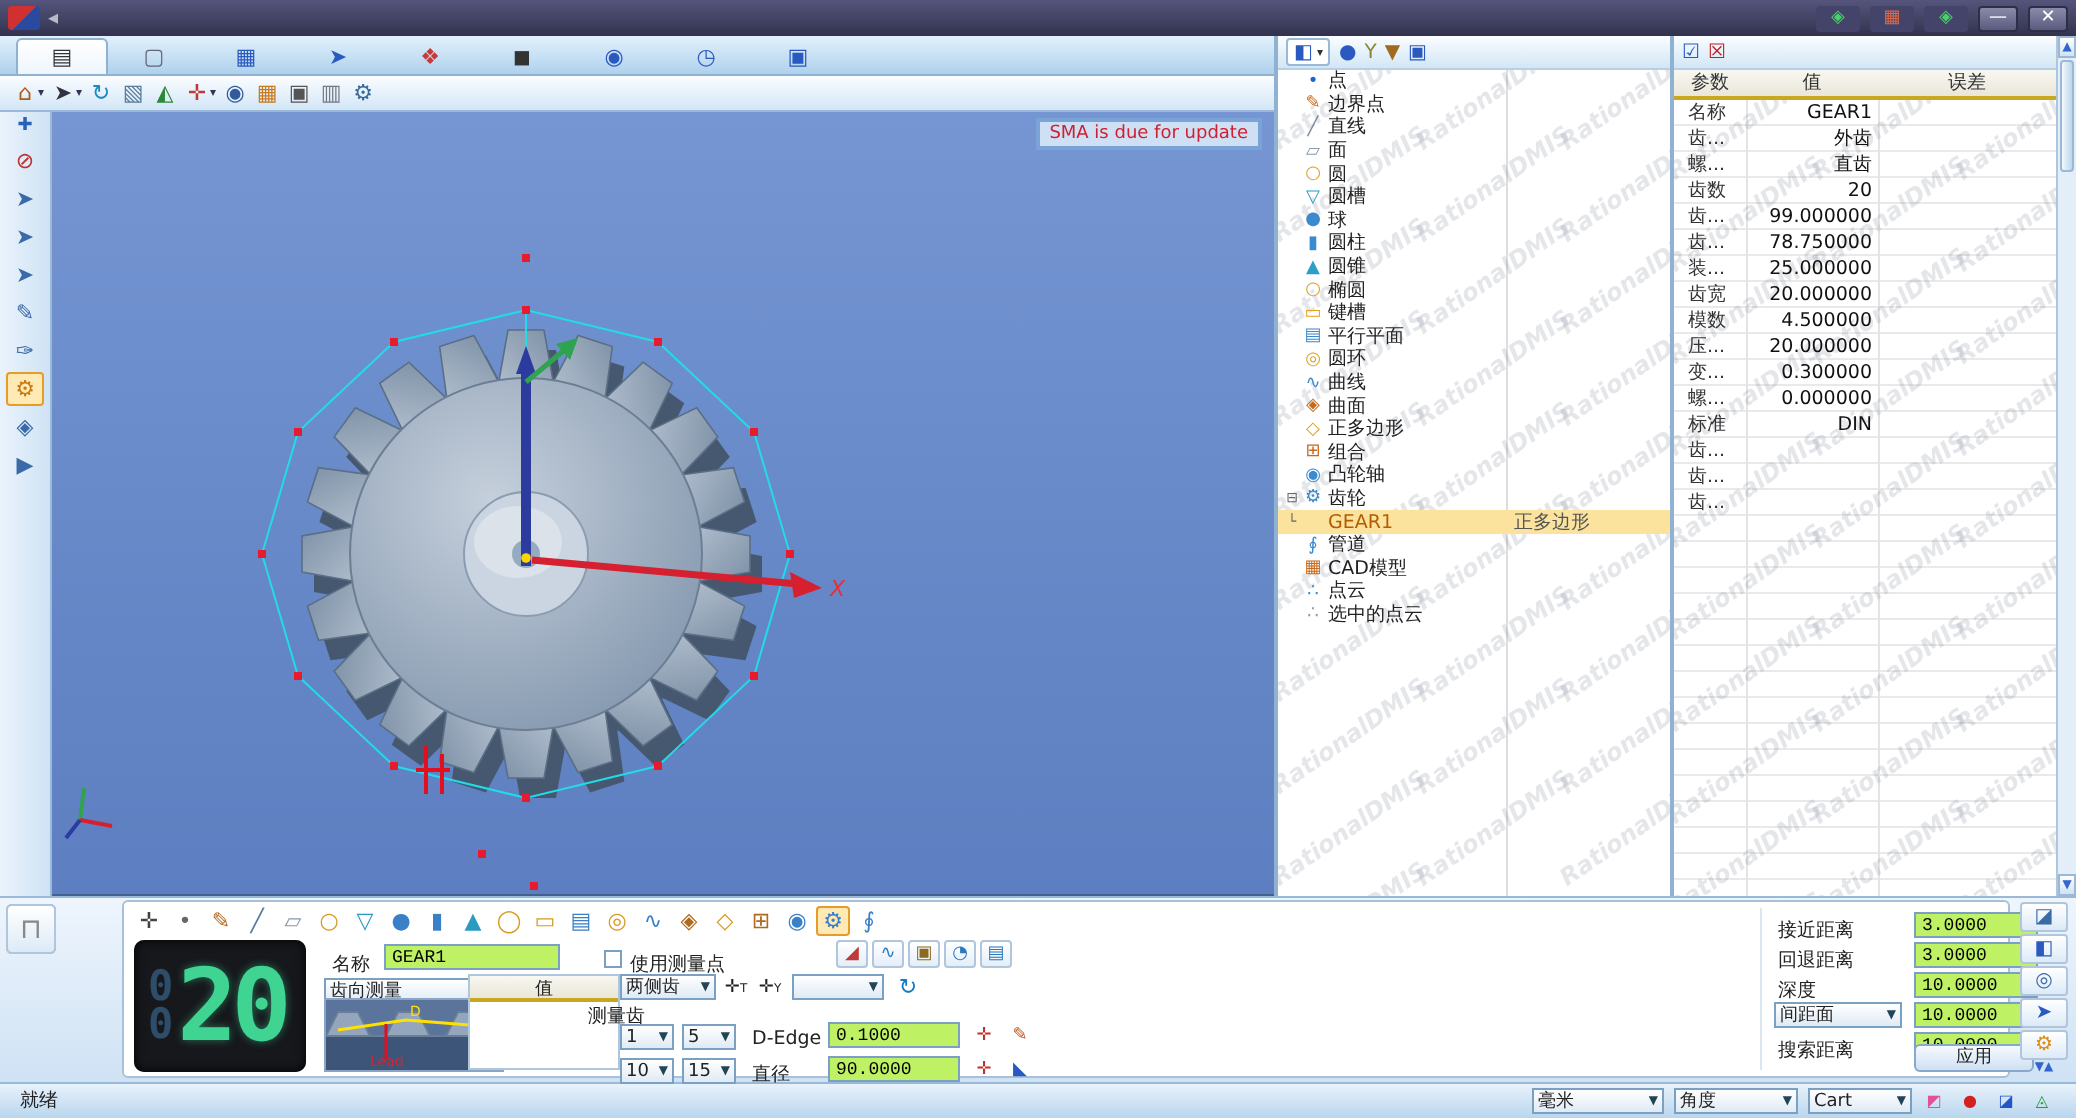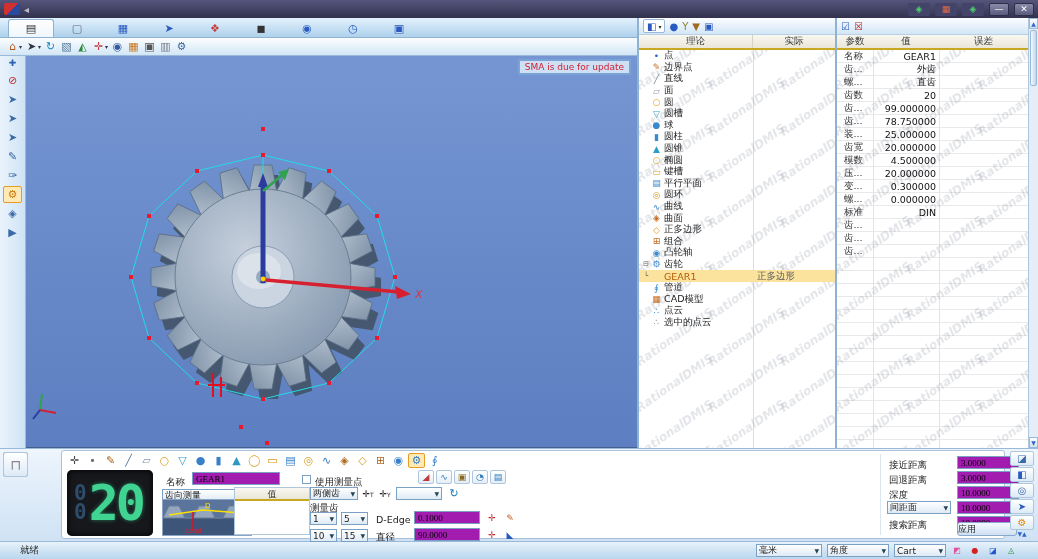--- a/index.html
+++ b/index.html
@@ -82,39 +82,39 @@
   .bmain { position:absolute; left:61px; top:1px; width:944px; height:89px; background:#fff; border:1px solid #a8c0d8; border-radius:3px; }
   .feat-row { position:absolute; left:4px; top:1px; height:16px; display:flex; align-items:center; gap:1px; }
   .fi { width:17px; height:15px; display:flex; align-items:center; justify-content:center; font-size:11px; border:1px solid transparent; border-radius:2px; }
   .fi.active { background:#ffe9b5; border-color:#e89c28; }
 
   .counter { position:absolute; left:5px; top:19px; width:86px; height:66px; background:#16181c; border-radius:5px; box-shadow:inset 0 0 6px #000; display:flex; align-items:center; padding-left:7px; }
   .cdigits { display:flex; flex-direction:column; color:#2e4d6b; font-family:"DejaVu Sans Mono",monospace; font-weight:bold; font-size:21px; line-height:.92; }
   .cval { color:#3fd492; font-family:"DejaVu Sans Mono",monospace; font-weight:bold; font-size:50px; letter-spacing:-3px; line-height:1; margin-left:2px; text-shadow:0 0 4px rgba(63,212,146,.5); }
 
   .lbl { position:absolute; font-size:9.5px; color:#222; white-space:nowrap; }
-  .inp { position:absolute; height:13px; border:1px solid #7aa0c4; font-size:9px; padding:0 3px; font-family:Liberation Serif, serif; background:#a21caf; }
+  .inp { position:absolute; height:13px; border:1px solid #7aa0c4; font-size:9px; padding:0 3px; font-family:Liberation Mono, monospace; background:#bef264; }
   .sel { position:absolute; height:13px; border:1px solid #7aa0c4; background:linear-gradient(#fff,#dfeaf5); display:flex; align-items:center; justify-content:space-between; font-size:9px; padding:0 2px; }
   .sel .sv { overflow:hidden; white-space:nowrap; }
   .sel .sa { font-size:6px; color:#245; }
   .chk { position:absolute; width:9px; height:9px; border:1px solid #7aa0c4; background:#fff; }
   .mini { position:absolute; width:16px; height:14px; border:1px solid #b0c6dc; border-radius:2px; background:linear-gradient(#fff,#e4eef8); display:flex; align-items:center; justify-content:center; font-size:9px; }
   .mini.plain { border-color:transparent; background:none; }
   .vbox { position:absolute; left:172px; top:36px; width:76px; height:48px; border:1px solid #b0c6dc; background:#fff; }
   .vbox .vh { height:13px; background:linear-gradient(#f8f7f1,#eae6d8); border-bottom:2px solid #c8a820; text-align:center; font-size:9px; }
   .thumb { position:absolute; left:100px; top:48px; width:90px; height:37px; border:1px solid #8aa4c4; }
   .rdiv { position:absolute; left:818px; top:3px; bottom:3px; width:1px; background:#dce6f0; }
-  .btnapply { position:absolute; left:895px; top:71px; width:60px; height:14px; background:linear-gradient(#f6faff,#cfe0f2); border:1px solid #88a8cc; border-radius:3px; font-size:9px; text-align:left; line-height:12px; }
+  .btnapply { position:absolute; left:895px; top:71px; width:60px; height:14px; background:linear-gradient(#f6faff,#cfe0f2); border:1px solid #88a8cc; border-radius:3px; font-size:9px; text-align:center; line-height:12px; }
 
   .rstrip { position:absolute; right:2px; top:2px; width:28px; height:88px; display:flex; flex-direction:column; align-items:center; gap:1px; }
   .rsb { width:24px; height:15px; border:1px solid #b0c6dc; border-radius:2px; background:linear-gradient(#fff,#dceaf7); display:flex; align-items:center; justify-content:center; font-size:10px; }
   .rsarr { font-size:6px; color:#36c; line-height:1; }
 
   
-  .statusbar { height:18px; background:linear-gradient(#e8f2fb,#b9d6ee); border-top:1px solid #9ab8d8; display:flex; align-items:center; padding:0 20px; flex:0 0 auto; }
+  .statusbar { height:18px; background:linear-gradient(#e8f2fb,#b9d6ee); border-top:1px solid #9ab8d8; display:flex; align-items:center; padding:0 10px; flex:0 0 auto; }
   .statusbar .ready { font-size:9.5px; color:#222; }
   .statusbar .sspace { flex:1; }
   .ssel { position:static !important; margin-left:5px; }
   .st-ico { width:14px; height:12px; border-radius:2px; margin-left:4px; font-size:8px; display:flex; align-items:center; justify-content:center; color:#fff; }
 </style>
 </head>
 <body>
 
 <div class="app">
 
@@ -338,24 +338,20 @@
     </div>
 
     <div class="tree-panel">
       <div class="panel-icons">
         <div class="mini-tab">◧<span style="font-size:6px;color:#333">▾</span></div>
         <span class="pi" style="color: rgb(42, 90, 192);">●</span>
           <span class="pi" style="color: rgb(136, 136, 51);">Y</span>
           <span class="pi" style="color: rgb(160, 106, 32);">▼</span>
           <span class="pi" style="color: rgb(42, 90, 192);">▣</span>
       </div>
-      <div class="col-heads">
-        <div style="width:114px;border-right:1px solid #d8d4c4">理论</div>
-        <div style="flex:1">实际</div>
-      </div>
       <div class="tree-list">
         <div class="tree-divider"></div>
         <div class="trow">
             <span class="texp"></span>
             <span class="ticon" style="color: rgb(26, 98, 216);">•</span>
             <span class="tlabel">点</span>
             <span class="tactual"></span>
           </div>
           <div class="trow">
             <span class="texp"></span>
@@ -804,21 +800,21 @@
           <span class="sa">▼</span>
       </div>
       <span class="mini plain" style="left:298px;top:36px">✛<sub style="font-size:6px">T</sub></span>
       <span class="mini plain" style="left:315px;top:36px">✛<sub style="font-size:6px">Y</sub></span>
       <div class="sel" style="left:334px;top:36px;width:46px">
         <span class="sv"></span>
           <span class="sa">▼</span>
       </div>
       <span class="mini plain" style="left:384px;top:35px;color:#1a7ac0;font-size:11px">↻</span>
 
-      <div class="lbl" style="left:248px;top:51px">测量齿</div>
+      <div class="lbl" style="left:232px;top:51px">测量齿</div>
       <div class="sel" style="left:248px;top:61px;width:27px">
           <span class="sv">1</span>
           <span class="sa">▼</span>
         </div>
       <div class="sel" style="left:279px;top:61px;width:27px">
           <span class="sv">5</span>
           <span class="sa">▼</span>
         </div>
       <div class="sel" style="left:248px;top:78px;width:27px">
           <span class="sv">10</span>

